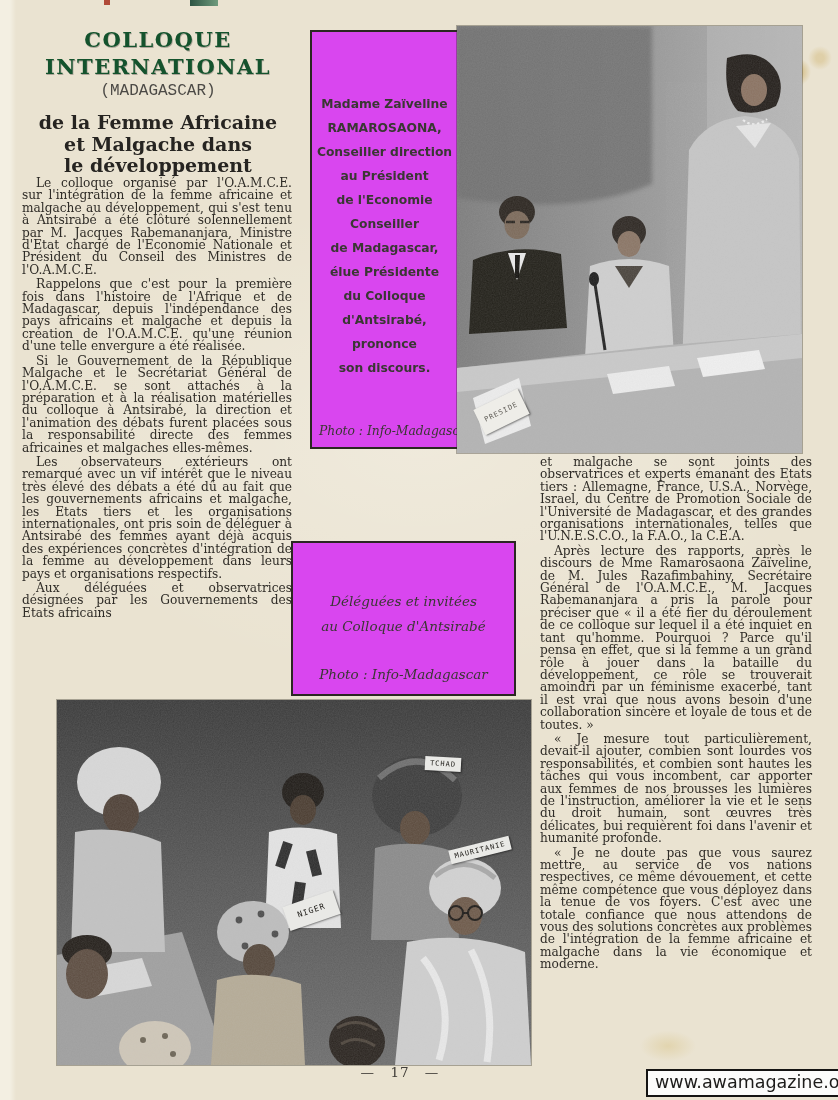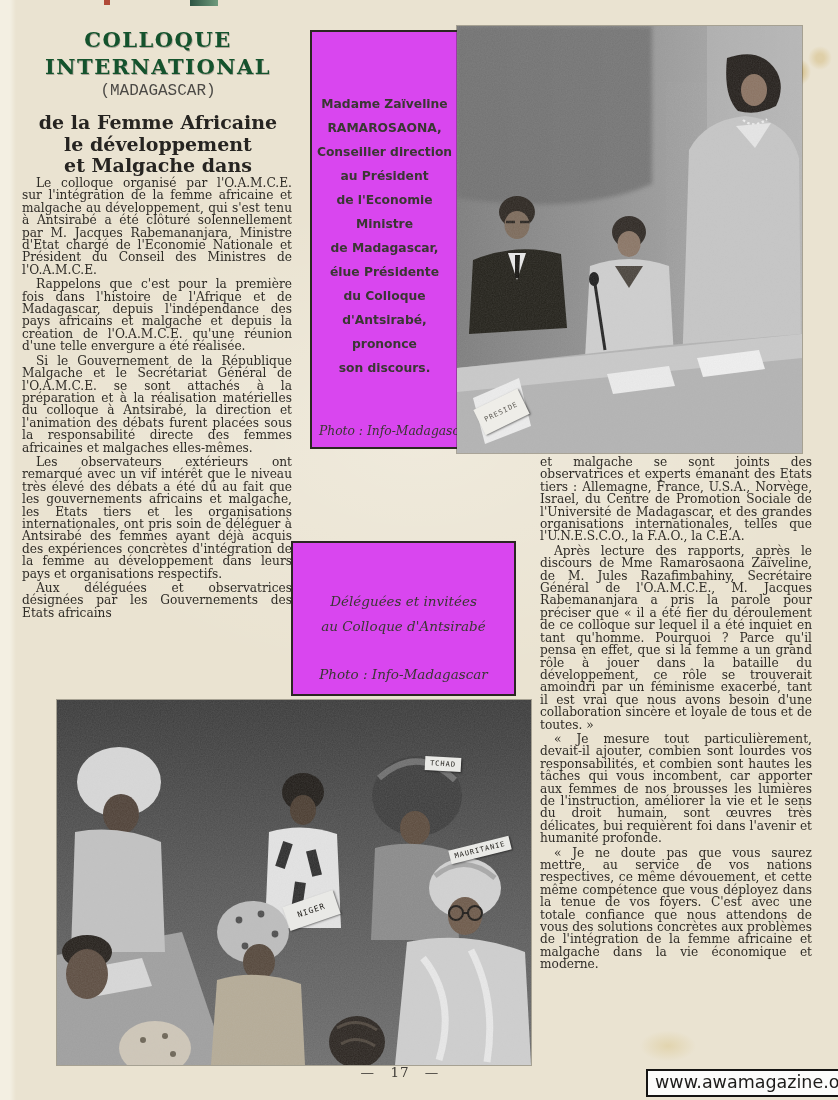--- a/index.html
+++ b/index.html
@@ -72,22 +72,22 @@
 
 <div class="mark mark-red"></div>
 <div class="mark mark-green"></div>
 
 <div class="page-title">
   <div class="title-line">COLLOQUE</div>
   <div class="title-line">INTERNATIONAL</div>
   <div class="title-region">(MADAGASCAR)</div>
   <div class="title-sub">
     <div>de la Femme Africaine</div>
+    <div>et Malgache dans</div>
     <div>le développement</div>
-    <div>et Malgache dans</div>
   </div>
 </div>
 
 <div class="col col-left">
   <p>Le colloque organisé par l'O.A.M.C.E. sur l'intégration de la femme africaine et malgache au développement, qui s'est tenu à Antsirabé a été clôturé solennellement par M. Jacques Rabemananjara, Ministre d'Etat chargé de l'Economie Nationale et Président du Conseil des Ministres de l'O.A.M.C.E.</p>
   <p>Rappelons que c'est pour la première fois dans l'histoire de l'Afrique et de Madagascar, depuis l'indépendance des pays africains et malgache et depuis la création de l'O.A.M.C.E. qu'une réunion d'une telle envergure a été réalisée.</p>
   <p>Si le Gouvernement de la République Malgache et le Secrétariat Général de l'O.A.M.C.E. se sont attachés à la préparation et à la réalisation matérielles du colloque à Antsirabé, la direction et l'animation des débats furent placées sous la responsabilité directe des femmes africaines et malgaches elles-mêmes.</p>
   <p>Les observateurs extérieurs ont remarqué avec un vif intérêt que le niveau très élevé des débats a été dû au fait que les gouvernements africains et malgache, les Etats tiers et les organisations internationales, ont pris soin de déléguer à Antsirabé des femmes ayant déjà acquis des expériences concrètes d'intégration de la femme au développement dans leurs pays et organisations respectifs.</p>
   <p>Aux déléguées et observatrices désignées par les Gouvernements des Etats africains</p>
 </div>
@@ -99,21 +99,21 @@
   <p>« Je ne doute pas que vous saurez mettre, au service de vos nations respectives, ce même dévouement, et cette même compétence que vous déployez dans la tenue de vos foyers. C'est avec une totale confiance que nous attendons de vous des solutions concrètes aux problèmes de l'intégration de la femme africaine et malgache dans la vie économique et moderne.</p>
 </div>
 
 <div class="caption-box caption-speaker">
   <div class="cap-lines">
     <div>Madame Zaïveline</div>
     <div>RAMAROSAONA,</div>
     <div>Conseiller direction</div>
     <div>au Président</div>
     <div>de l'Economie</div>
-    <div>Ministre</div>
+    <div>Conseiller</div>
     <div>de Madagascar,</div>
     <div>élue Présidente</div>
     <div>du Colloque</div>
     <div>d'Antsirabé,</div>
     <div>prononce</div>
     <div>son discours.</div>
   </div>
   <div class="cap-credit">Photo : Info-Madagascar</div>
 </div>
 

